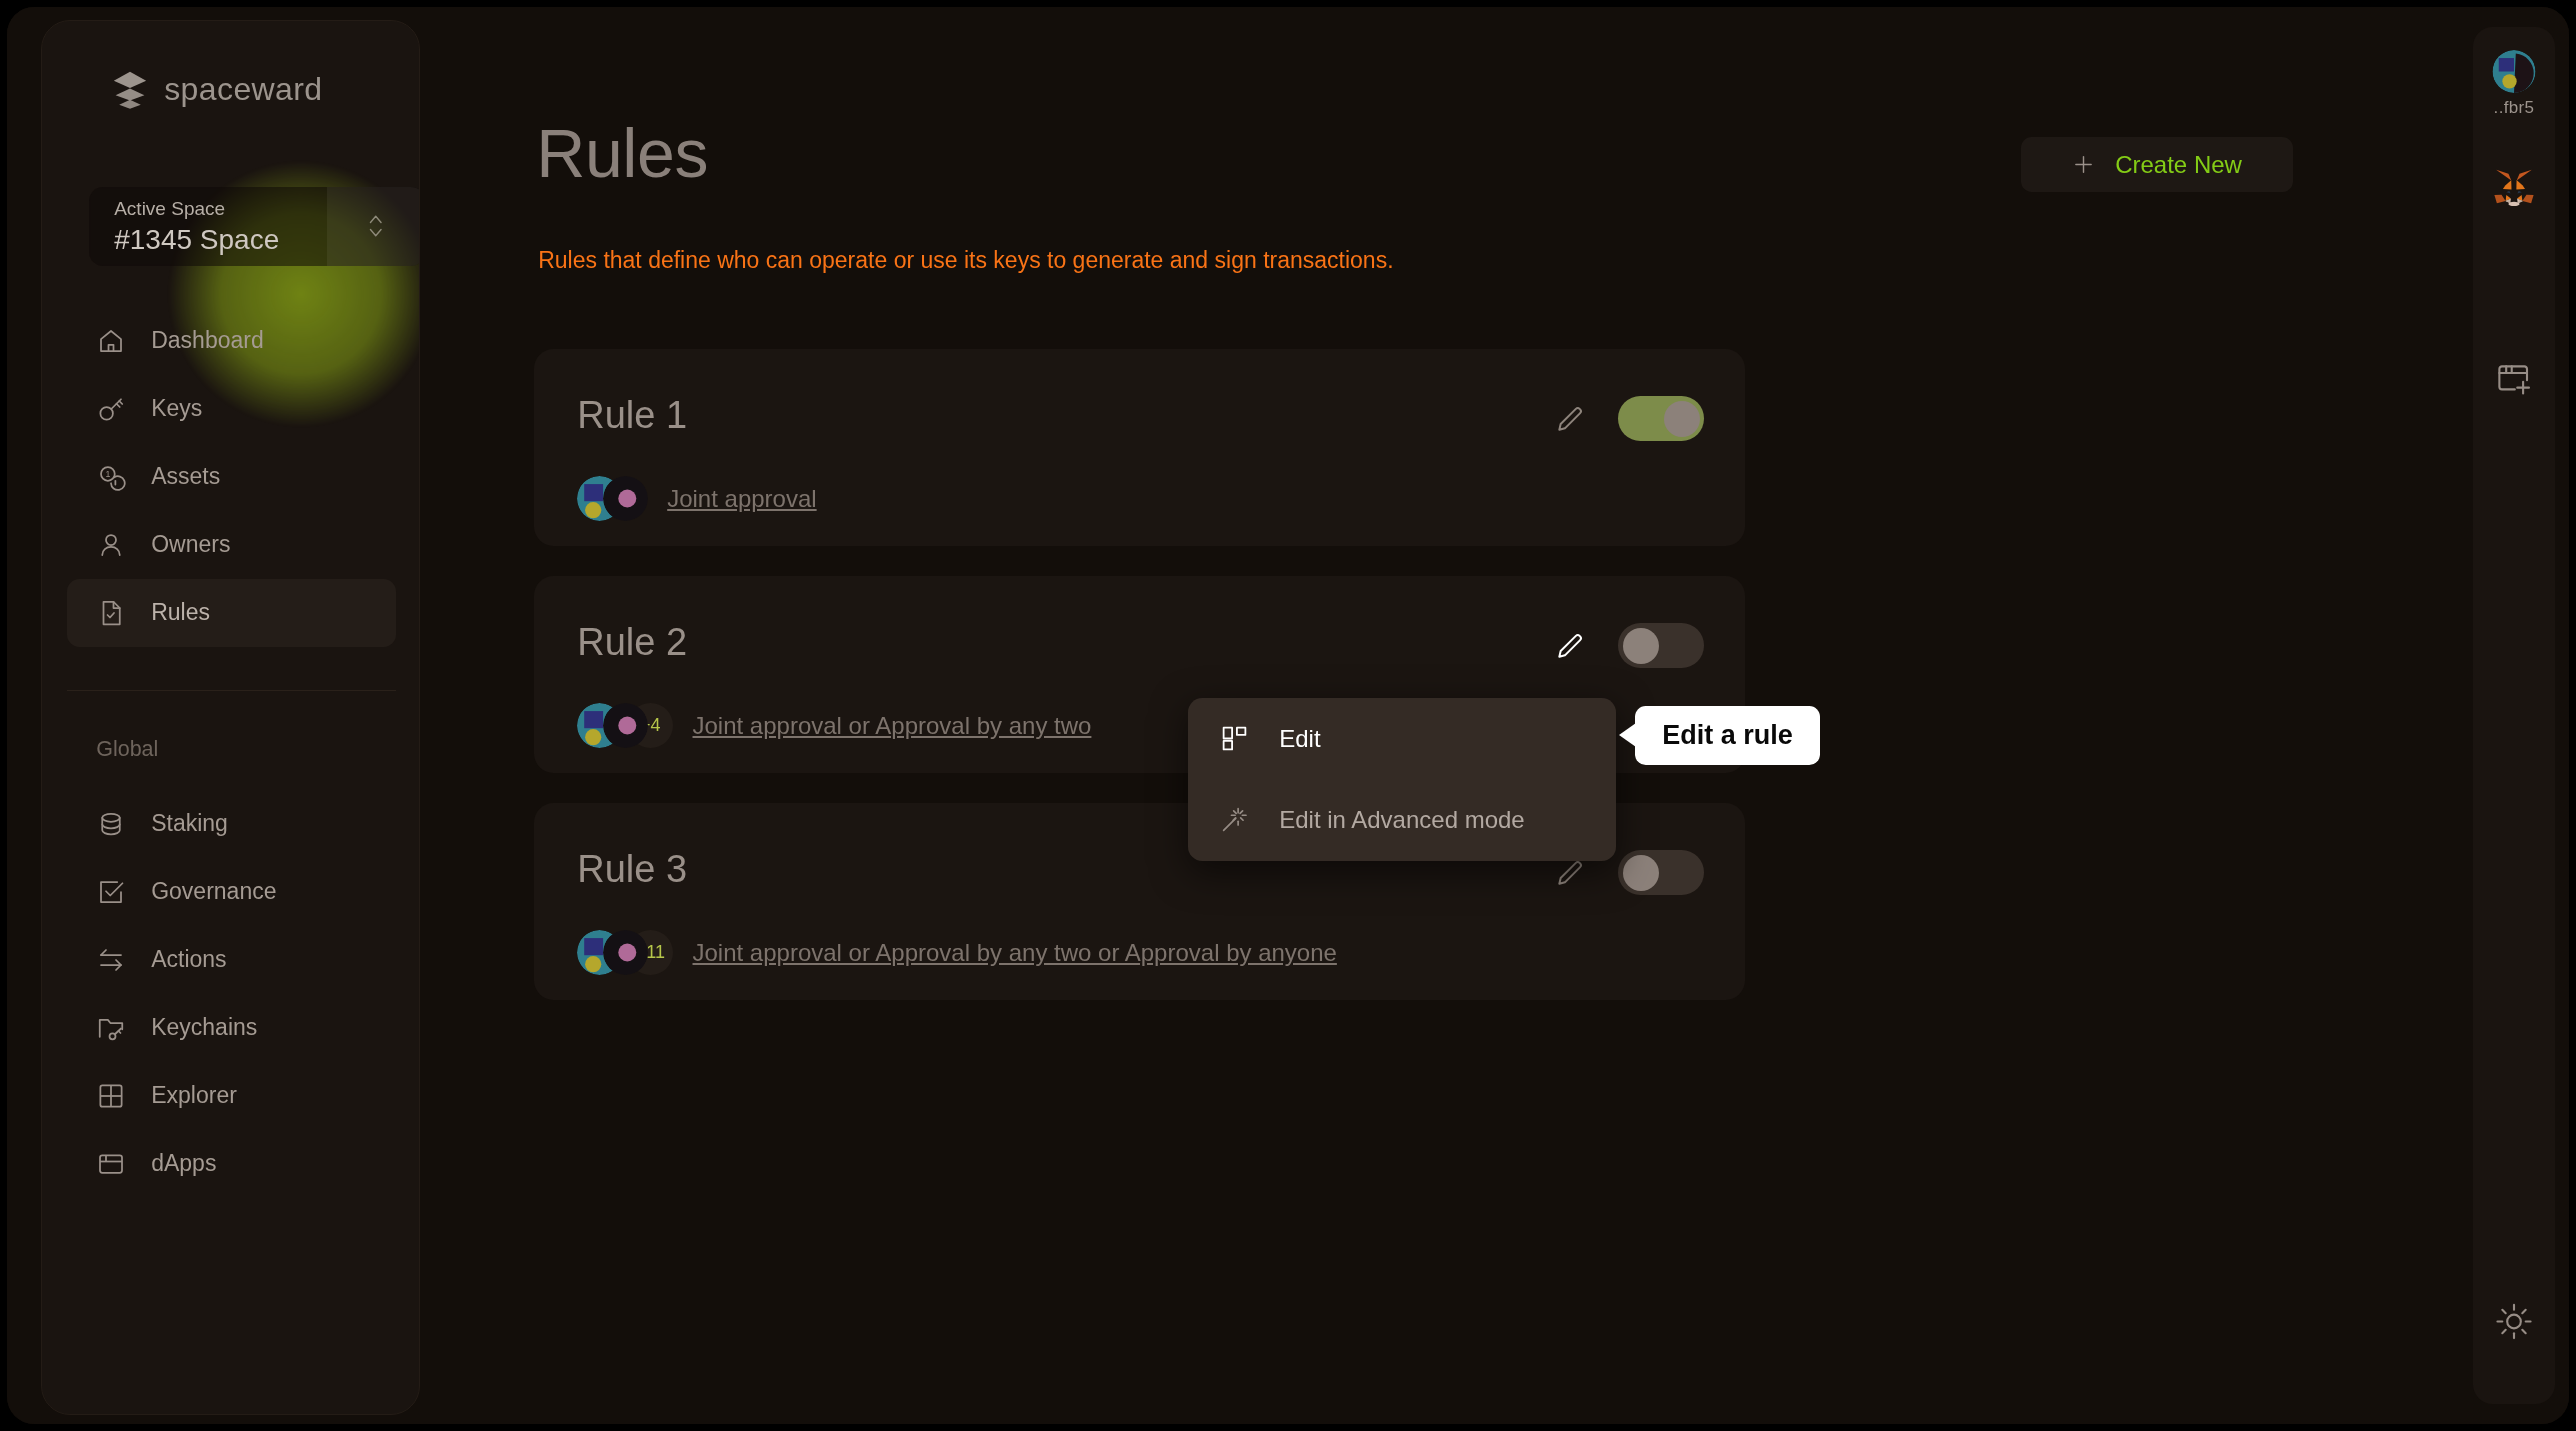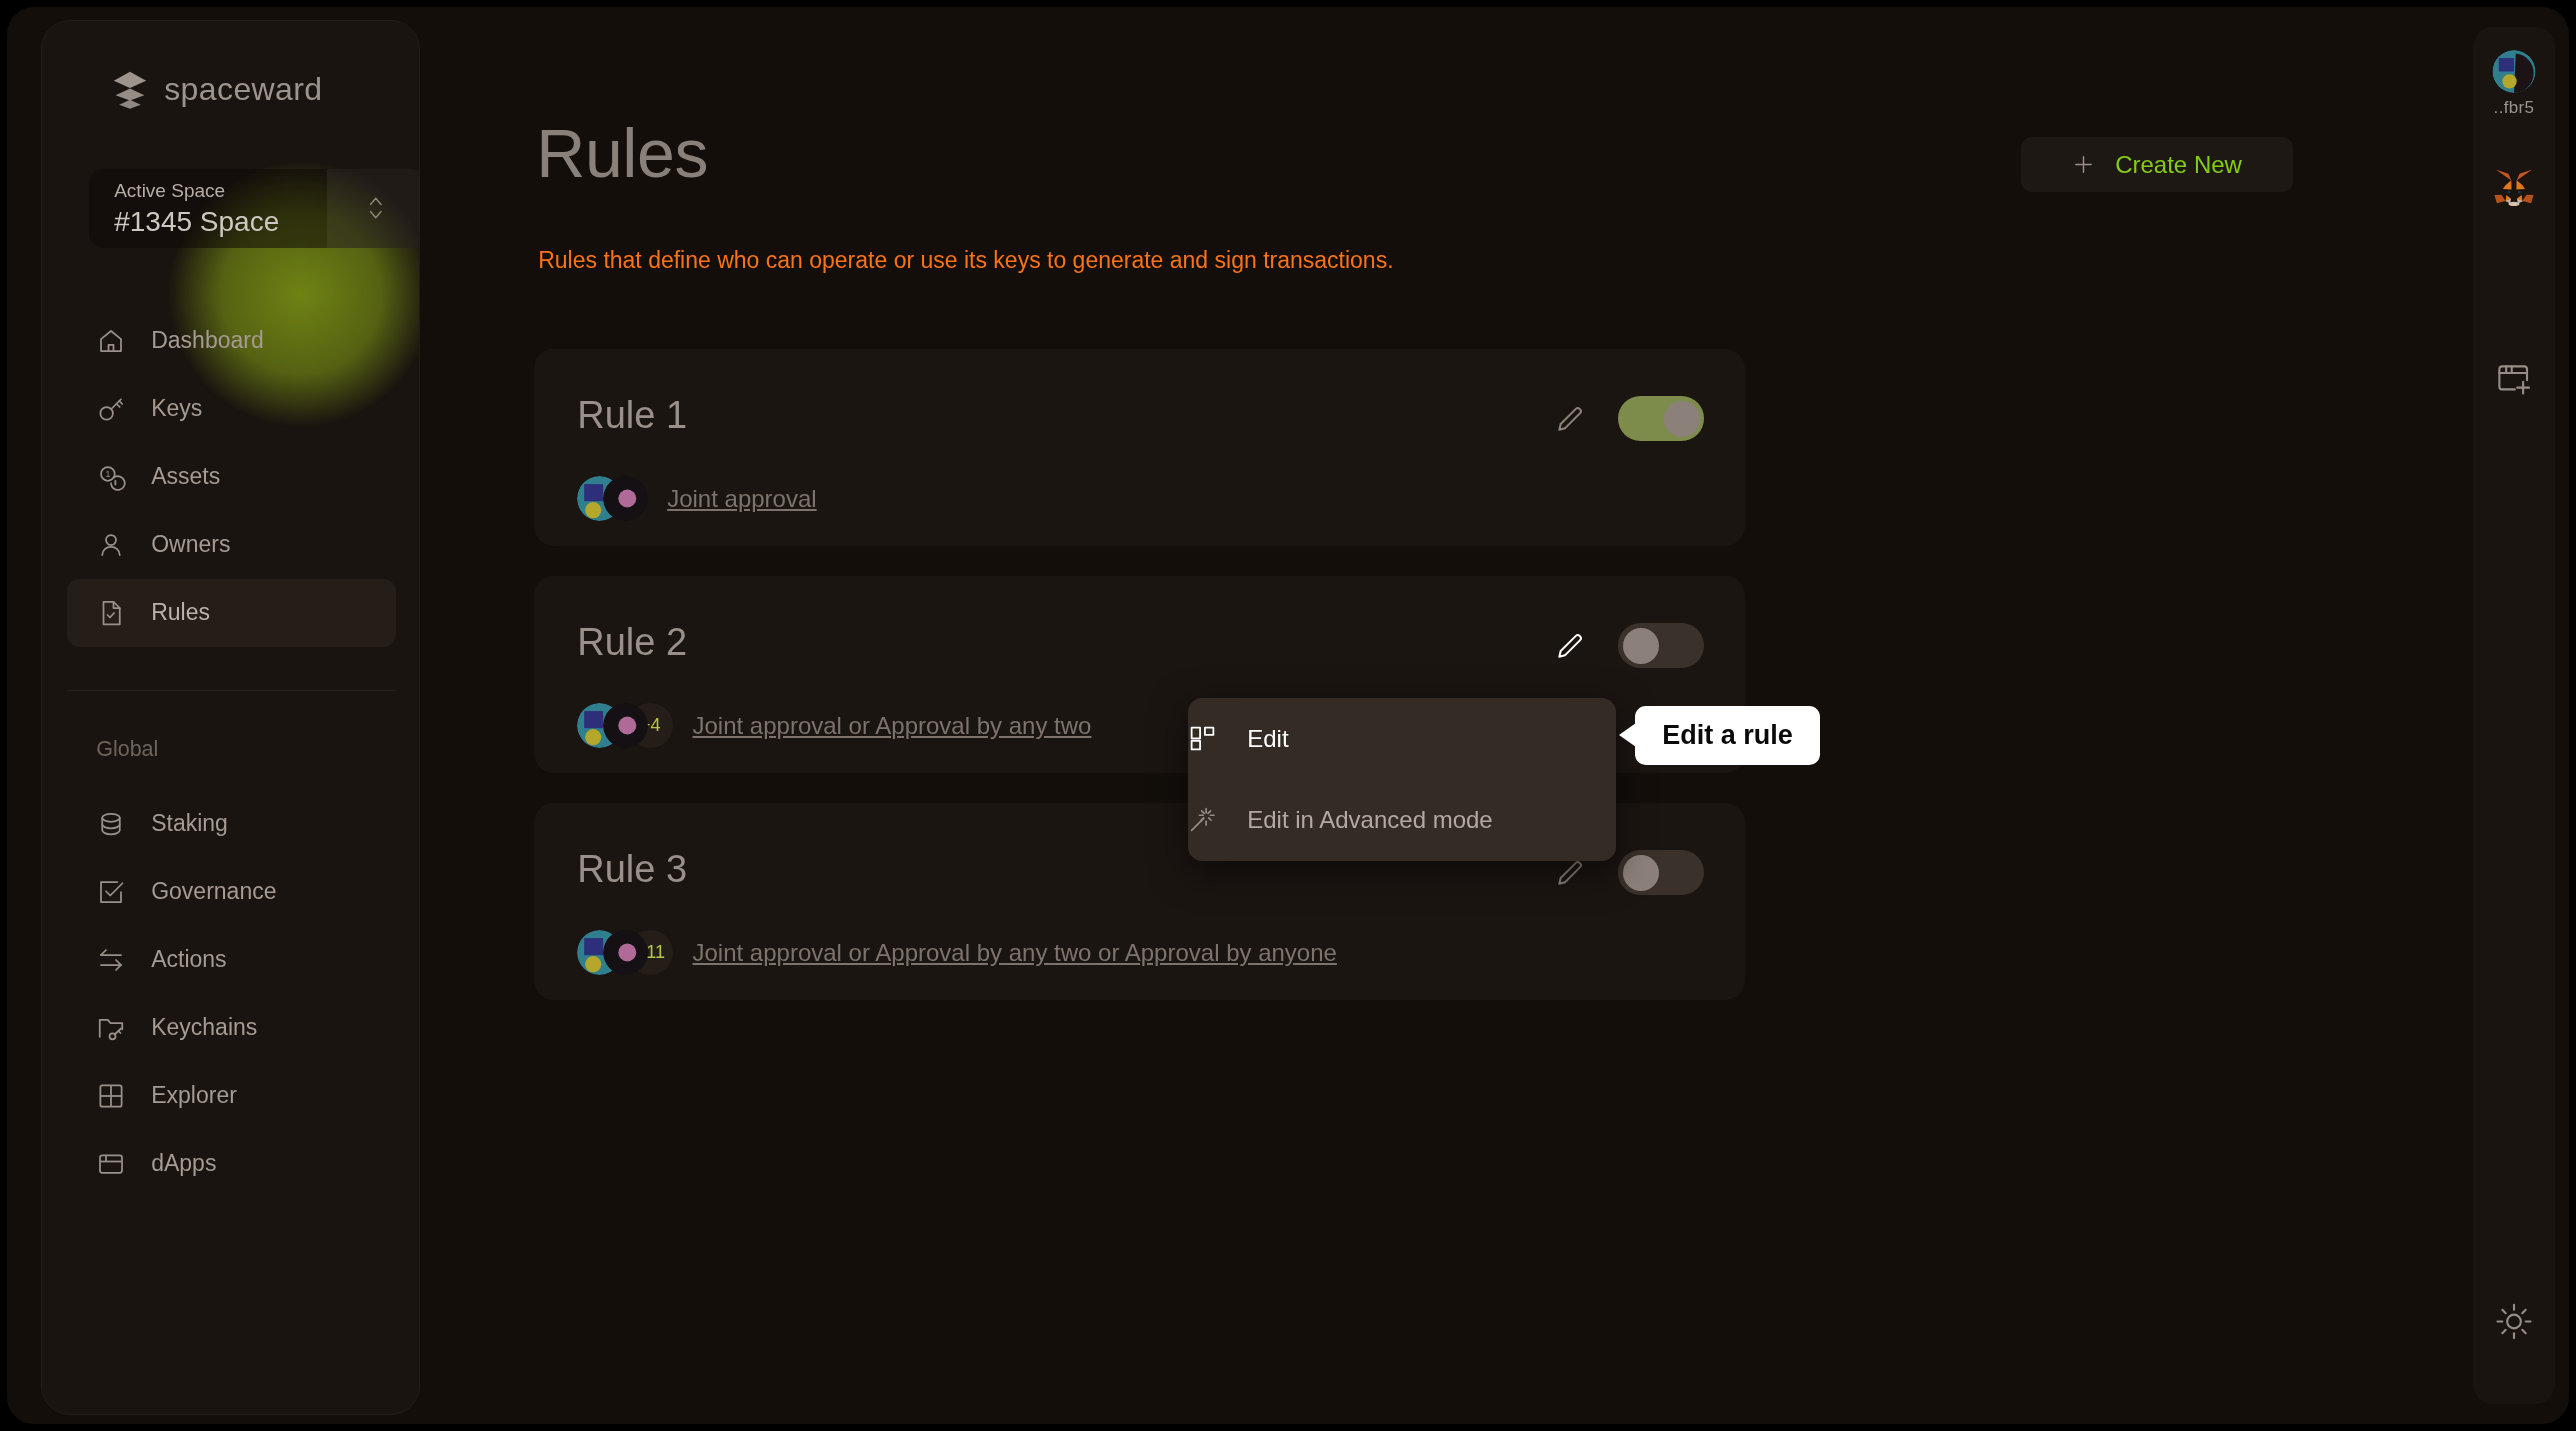--- a/index.html
+++ b/index.html
@@ -51,21 +51,21 @@
     position: absolute; left: 70px; top: 49px;
     display: flex; align-items: center; gap: 16px;
   }
   #brand-logo { width: 36px; height: 39px; display:block; }
   #brand-name {
     font-size: 32px; letter-spacing: 0.4px;
     color: #9c948d; font-weight: 400;
   }
 
   #space-switcher {
-    position: absolute; left: 47px; top: 148px;
+    position: absolute; left: 47px; top: 166px;
     width: 336px; height: 79px;
     border-radius: 14.3px;
     background: rgba(14,10,7,0.55);
     display: flex; align-items: center;
     backdrop-filter: blur(0.9px);
   }
   #space-switcher-text { padding-left: 25px; position: relative; z-index: 2; }
   #space-label { font-size: 19px; color: #b6aea6; line-height: 1.35; }
   #space-value { font-size: 28px; color: #cfc8c1; font-weight: 400; line-height: 1.2; margin-top: 0.9px; }
   #space-chevrons {
@@ -170,21 +170,21 @@
   
   #context-menu {
     position: absolute; left: 1181px; top: 691px;
     width: 428px; height: 163px;
     background: #342b25; border-radius: 14.3px;
     box-shadow: 0 10.7px 36px rgba(0,0,0,0.55);
     z-index: 40; overflow: hidden;
   }
   .menu-item {
     height: 81px; display: flex; align-items: center; gap: 30px;
-    cursor: pointer;
+    padding-left: 32px; cursor: pointer;
   }
   .menu-item .menu-icon { width: 29px; height: 29px; }
   .menu-item .menu-label { font-size: 24px; }
   .menu-item.primary .menu-icon { color: #ffffff; }
   .menu-item.primary .menu-label { color: #ffffff; }
   .menu-item.muted .menu-icon { color: #968c85; }
   .menu-item.muted .menu-label { color: #b3a9a2; }
 
   
   #tooltip-callout {

